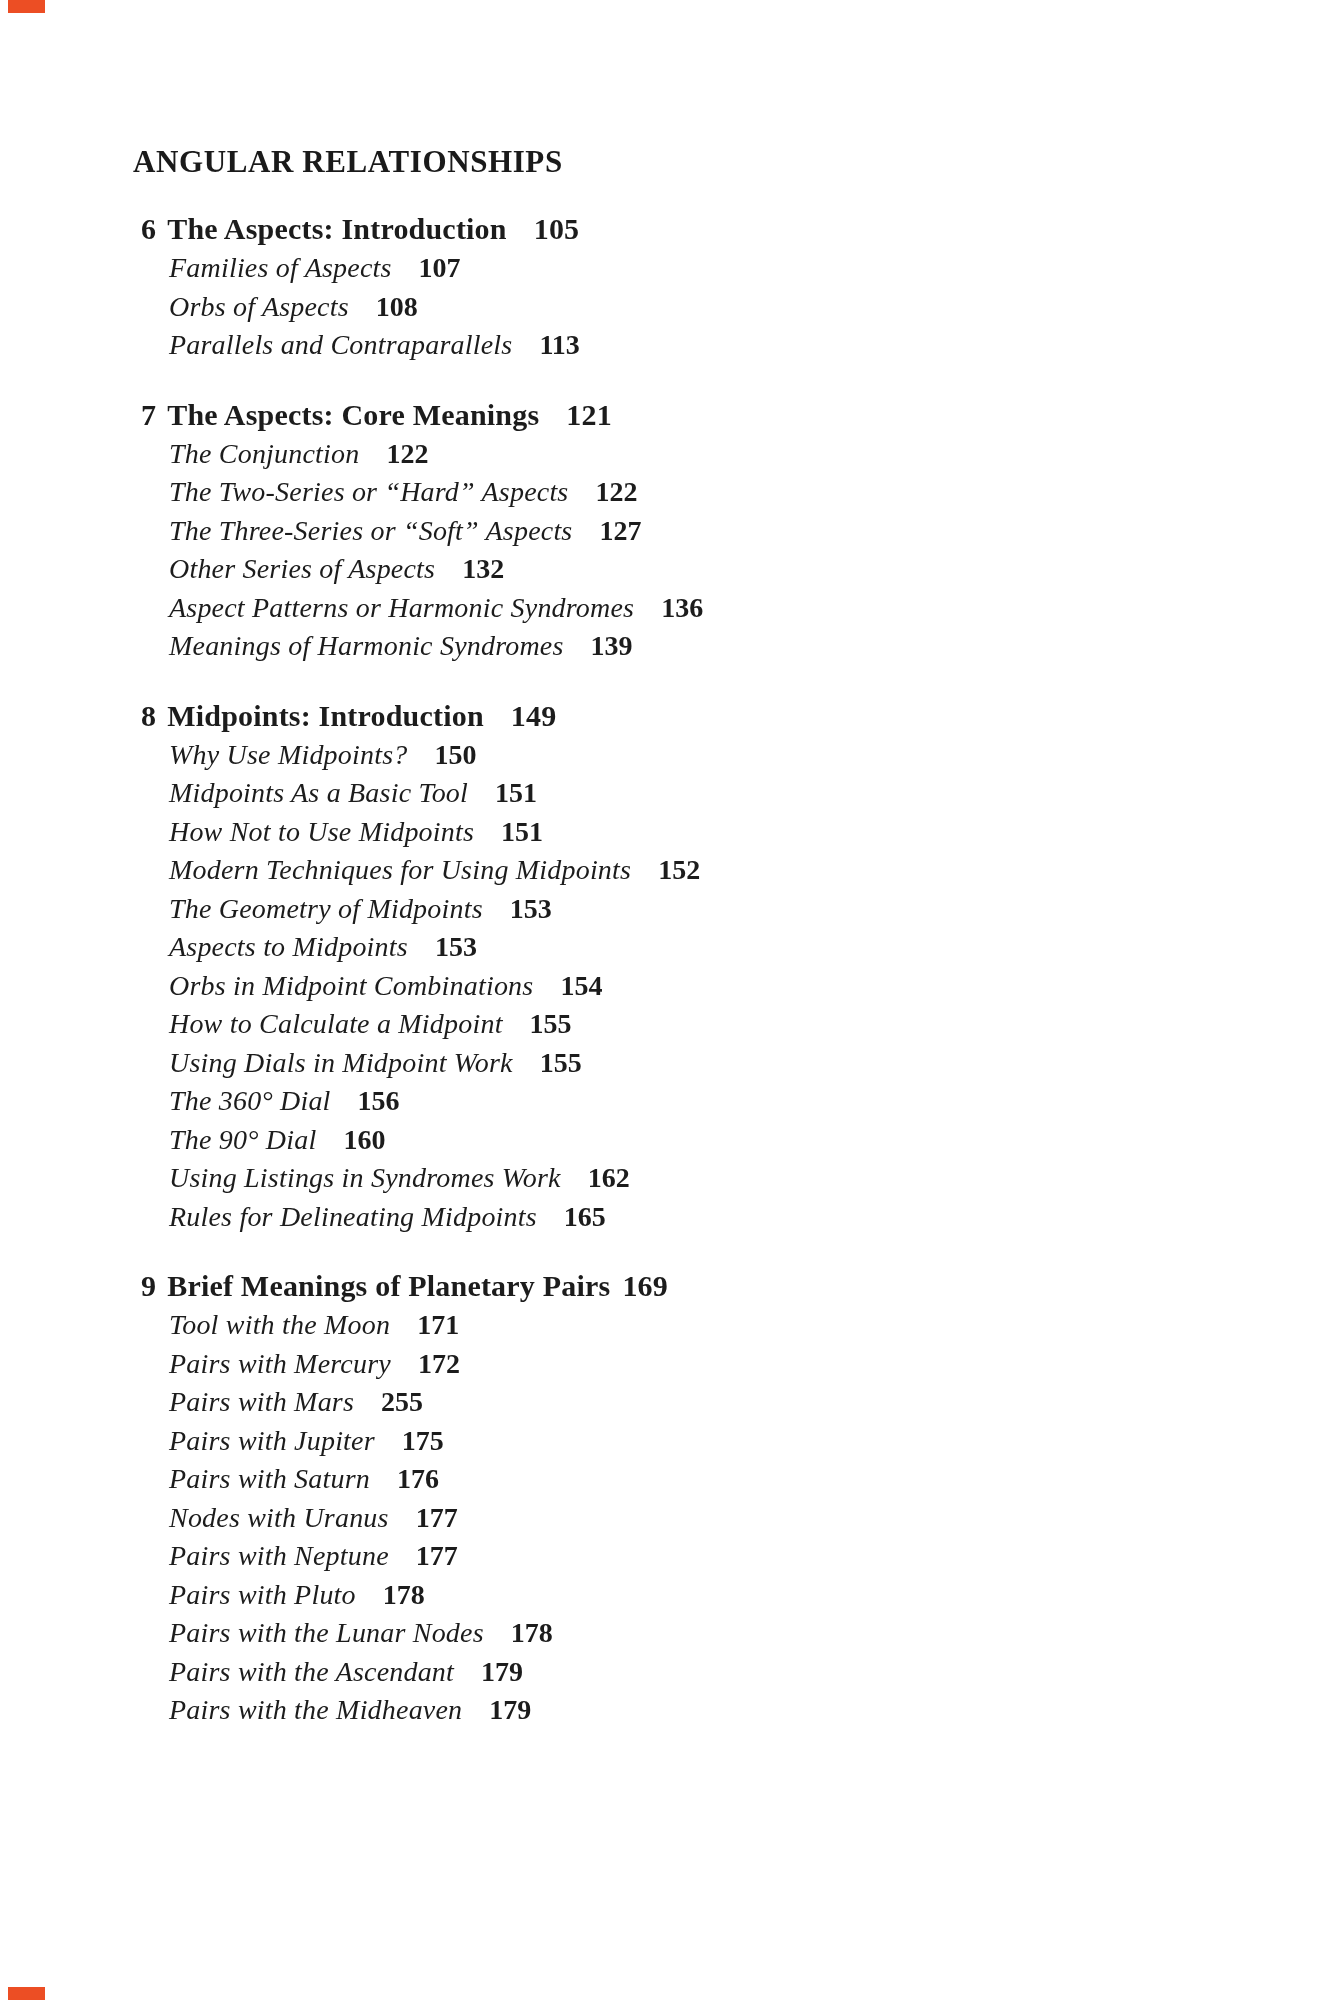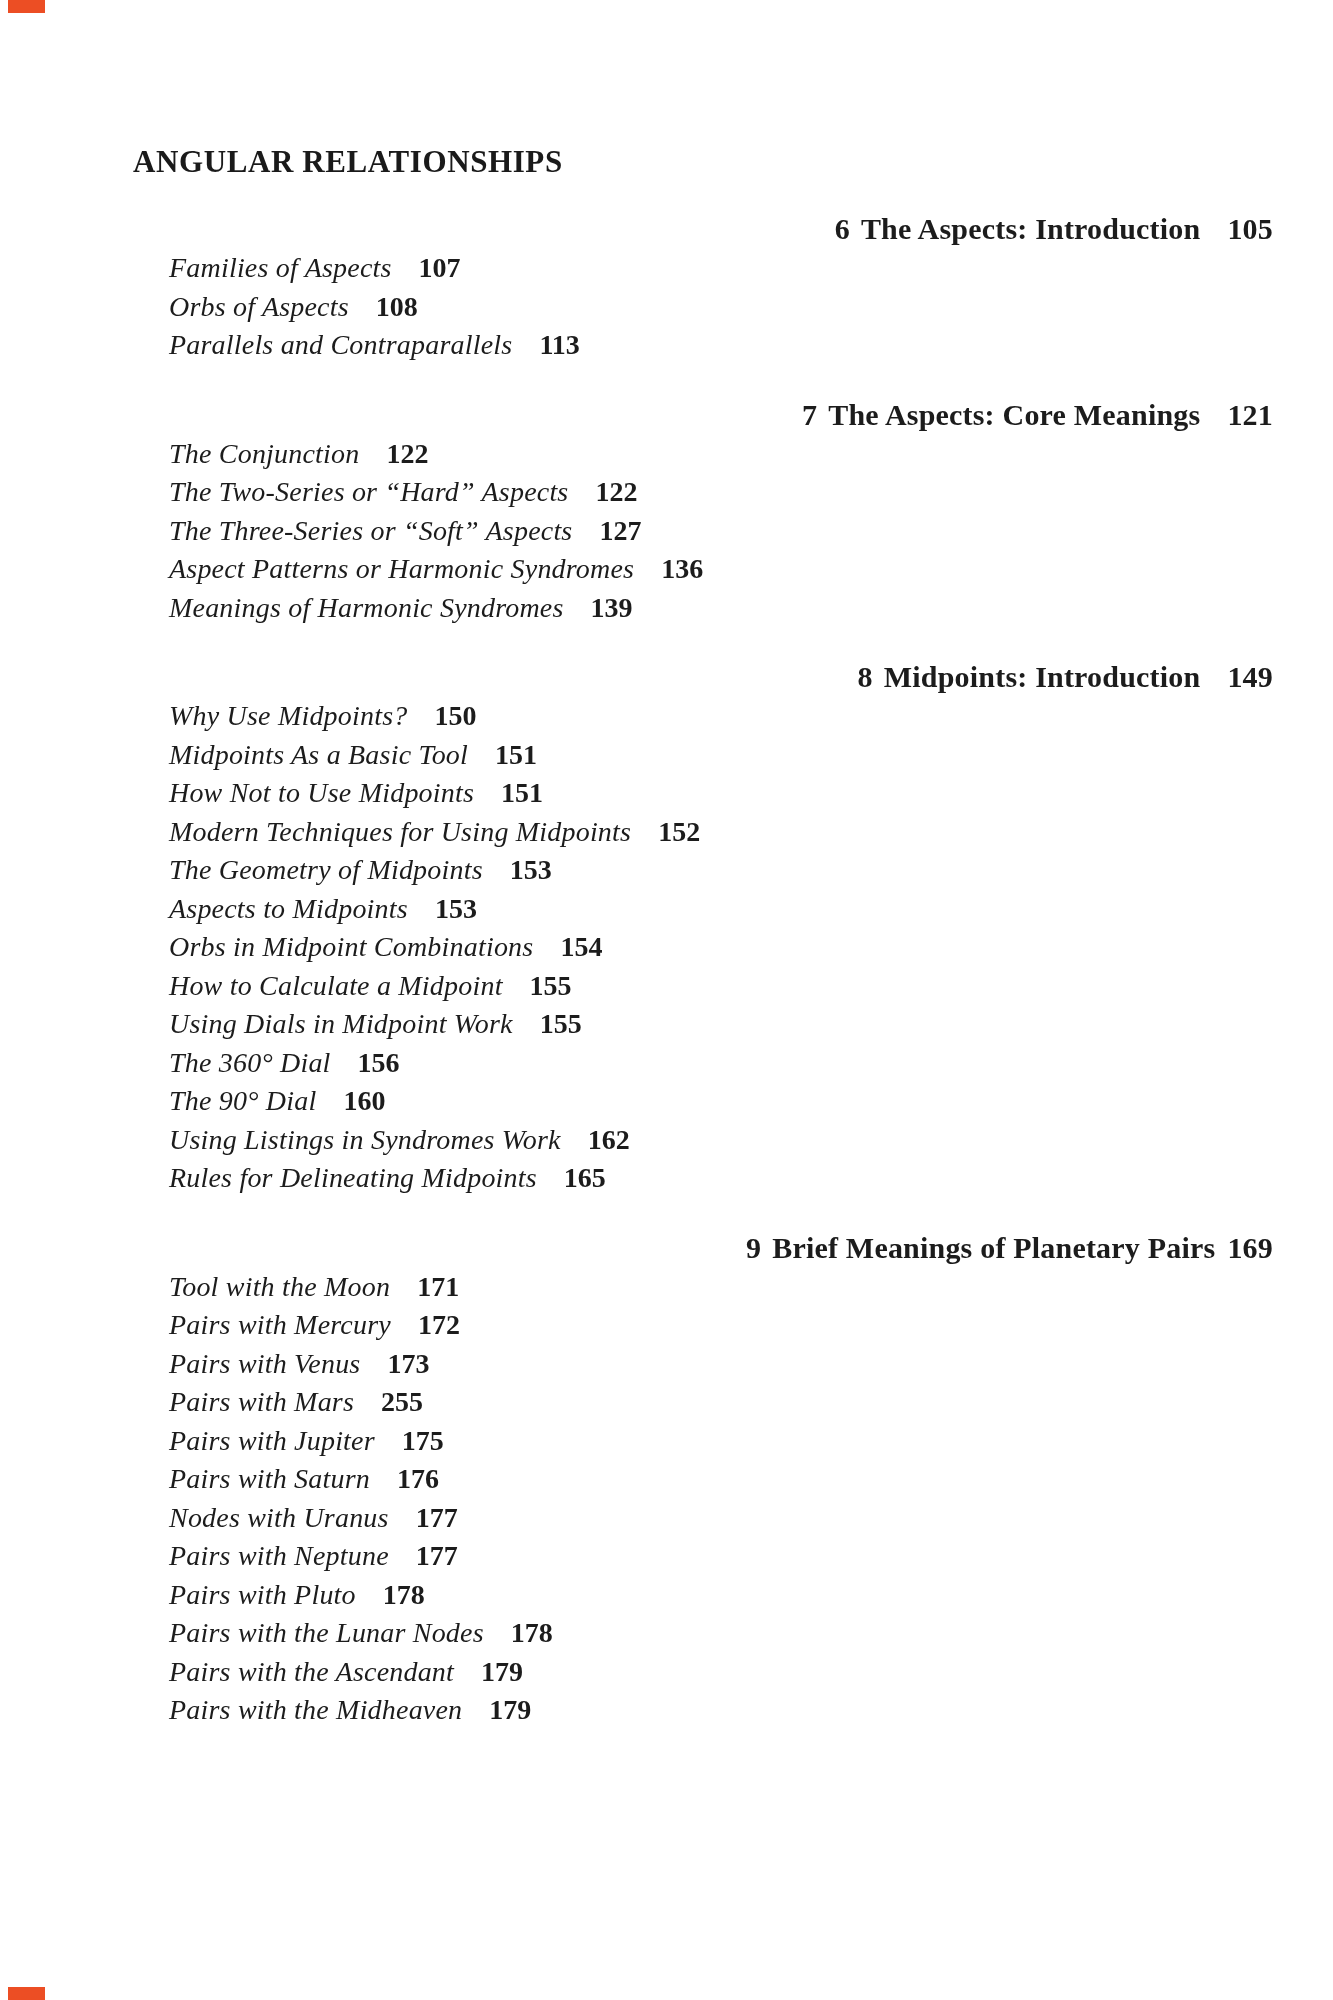--- a/index.html
+++ b/index.html
@@ -41,21 +41,20 @@
     color: #1a1a1a;
   }
   .chapter { margin: 0 0 30px 0; }
   .chapter-line {
     font-size: 30px;
     line-height: 40px;
     font-weight: 700;
     letter-spacing: 0.2px;
     padding-left: 8px;
     white-space: nowrap;
-    text-align: right;
   }
   .chapter-line .num {
     display: inline-block;
     margin-right: 11px;
   }
   .chapter-line .cpage {
     font-weight: 700;
     margin-left: 27px;
   }
   .chapter-line.tight .cpage { margin-left: 12px; }
@@ -90,20 +89,21 @@
         <div class="chapter-line"><span class="num">6</span><span class="ctitle">The Aspects: Introduction</span><span class="cpage">105</span></div>
         <div class="entry"><span class="etitle">Families of Aspects</span><span class="epage">107</span></div>
         <div class="entry"><span class="etitle">Orbs of Aspects</span><span class="epage">108</span></div>
         <div class="entry"><span class="etitle">Parallels and Contraparallels</span><span class="epage">113</span></div>
       </section>
       <section class="chapter">
         <div class="chapter-line"><span class="num">7</span><span class="ctitle">The Aspects: Core Meanings</span><span class="cpage">121</span></div>
         <div class="entry"><span class="etitle">The Conjunction</span><span class="epage">122</span></div>
         <div class="entry"><span class="etitle">The Two-Series or “Hard” Aspects</span><span class="epage">122</span></div>
         <div class="entry"><span class="etitle">The Three-Series or “Soft” Aspects</span><span class="epage">127</span></div>
+        <div class="entry"><span class="etitle">Other Series of Aspects</span><span class="epage">132</span></div>
         <div class="entry"><span class="etitle">Aspect Patterns or Harmonic Syndromes</span><span class="epage">136</span></div>
         <div class="entry"><span class="etitle">Meanings of Harmonic Syndromes</span><span class="epage">139</span></div>
       </section>
       <section class="chapter">
         <div class="chapter-line"><span class="num">8</span><span class="ctitle">Midpoints: Introduction</span><span class="cpage">149</span></div>
         <div class="entry"><span class="etitle">Why Use Midpoints?</span><span class="epage">150</span></div>
         <div class="entry"><span class="etitle">Midpoints As a Basic Tool</span><span class="epage">151</span></div>
         <div class="entry"><span class="etitle">How Not to Use Midpoints</span><span class="epage">151</span></div>
         <div class="entry"><span class="etitle">Modern Techniques for Using Midpoints</span><span class="epage">152</span></div>
         <div class="entry"><span class="etitle">The Geometry of Midpoints</span><span class="epage">153</span></div>
@@ -113,21 +113,20 @@
         <div class="entry"><span class="etitle">Using Dials in Midpoint Work</span><span class="epage">155</span></div>
         <div class="entry"><span class="etitle">The 360° Dial</span><span class="epage">156</span></div>
         <div class="entry"><span class="etitle">The 90° Dial</span><span class="epage">160</span></div>
         <div class="entry"><span class="etitle">Using Listings in Syndromes Work</span><span class="epage">162</span></div>
         <div class="entry"><span class="etitle">Rules for Delineating Midpoints</span><span class="epage">165</span></div>
       </section>
       <section class="chapter">
         <div class="chapter-line tight"><span class="num">9</span><span class="ctitle">Brief Meanings of Planetary Pairs</span><span class="cpage">169</span></div>
         <div class="entry"><span class="etitle">Tool with the Moon</span><span class="epage">171</span></div>
         <div class="entry"><span class="etitle">Pairs with Mercury</span><span class="epage">172</span></div>
-        <div class="entry"><span class="etitle">Pairs with Venus</span><span class="epage">173</span></div>
         <div class="entry"><span class="etitle">Pairs with Mars</span><span class="epage">255</span></div>
         <div class="entry"><span class="etitle">Pairs with Jupiter</span><span class="epage">175</span></div>
         <div class="entry"><span class="etitle">Pairs with Saturn</span><span class="epage">176</span></div>
         <div class="entry"><span class="etitle">Nodes with Uranus</span><span class="epage">177</span></div>
         <div class="entry"><span class="etitle">Pairs with Neptune</span><span class="epage">177</span></div>
         <div class="entry"><span class="etitle">Pairs with Pluto</span><span class="epage">178</span></div>
         <div class="entry"><span class="etitle">Pairs with the Lunar Nodes</span><span class="epage">178</span></div>
         <div class="entry"><span class="etitle">Pairs with the Ascendant</span><span class="epage">179</span></div>
         <div class="entry"><span class="etitle">Pairs with the Midheaven</span><span class="epage">179</span></div>
       </section>

